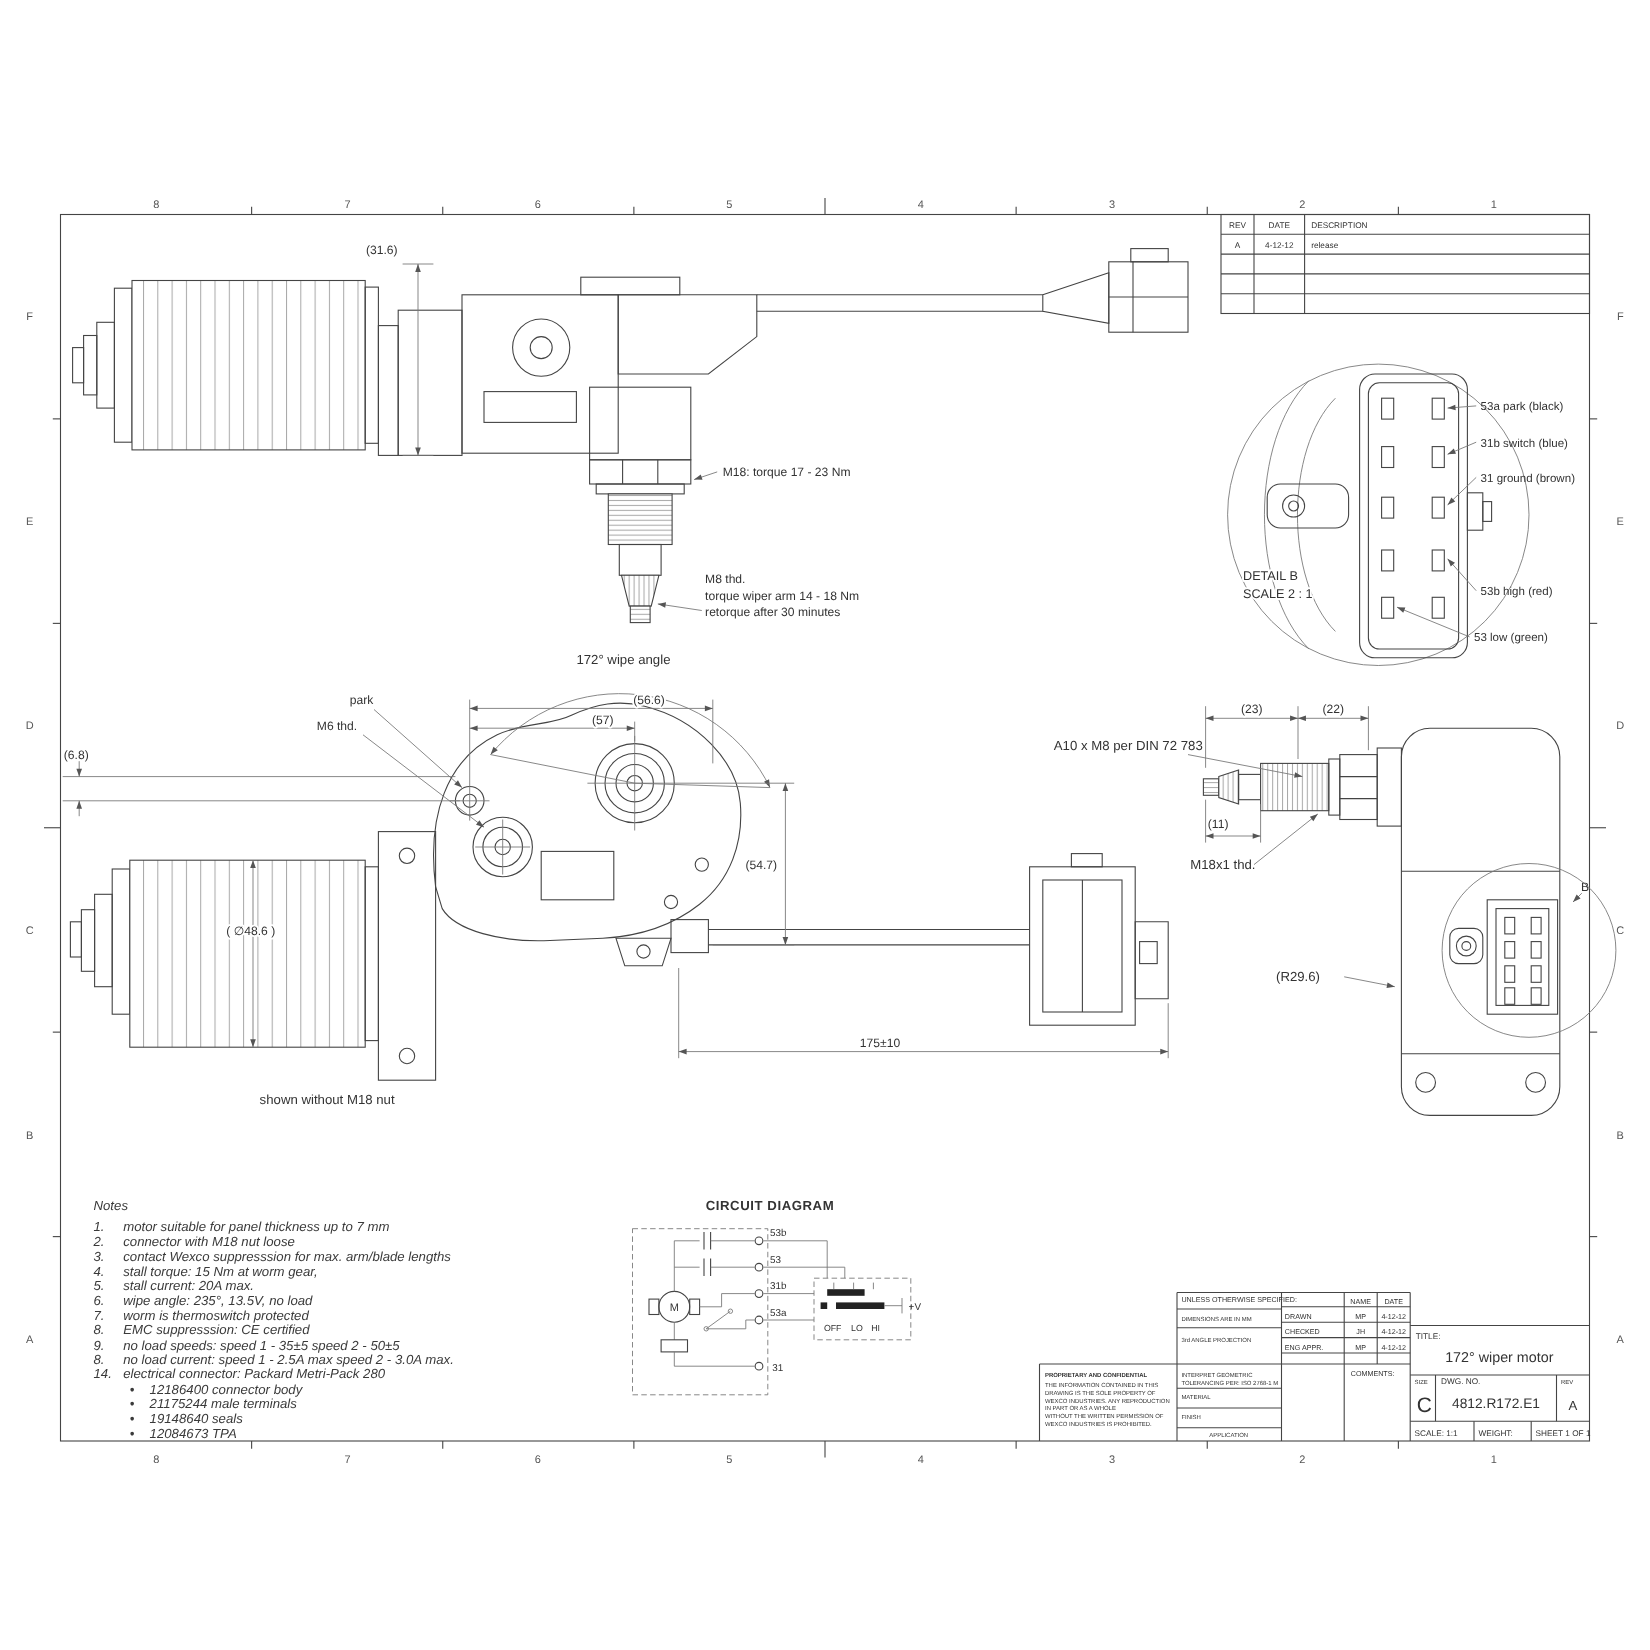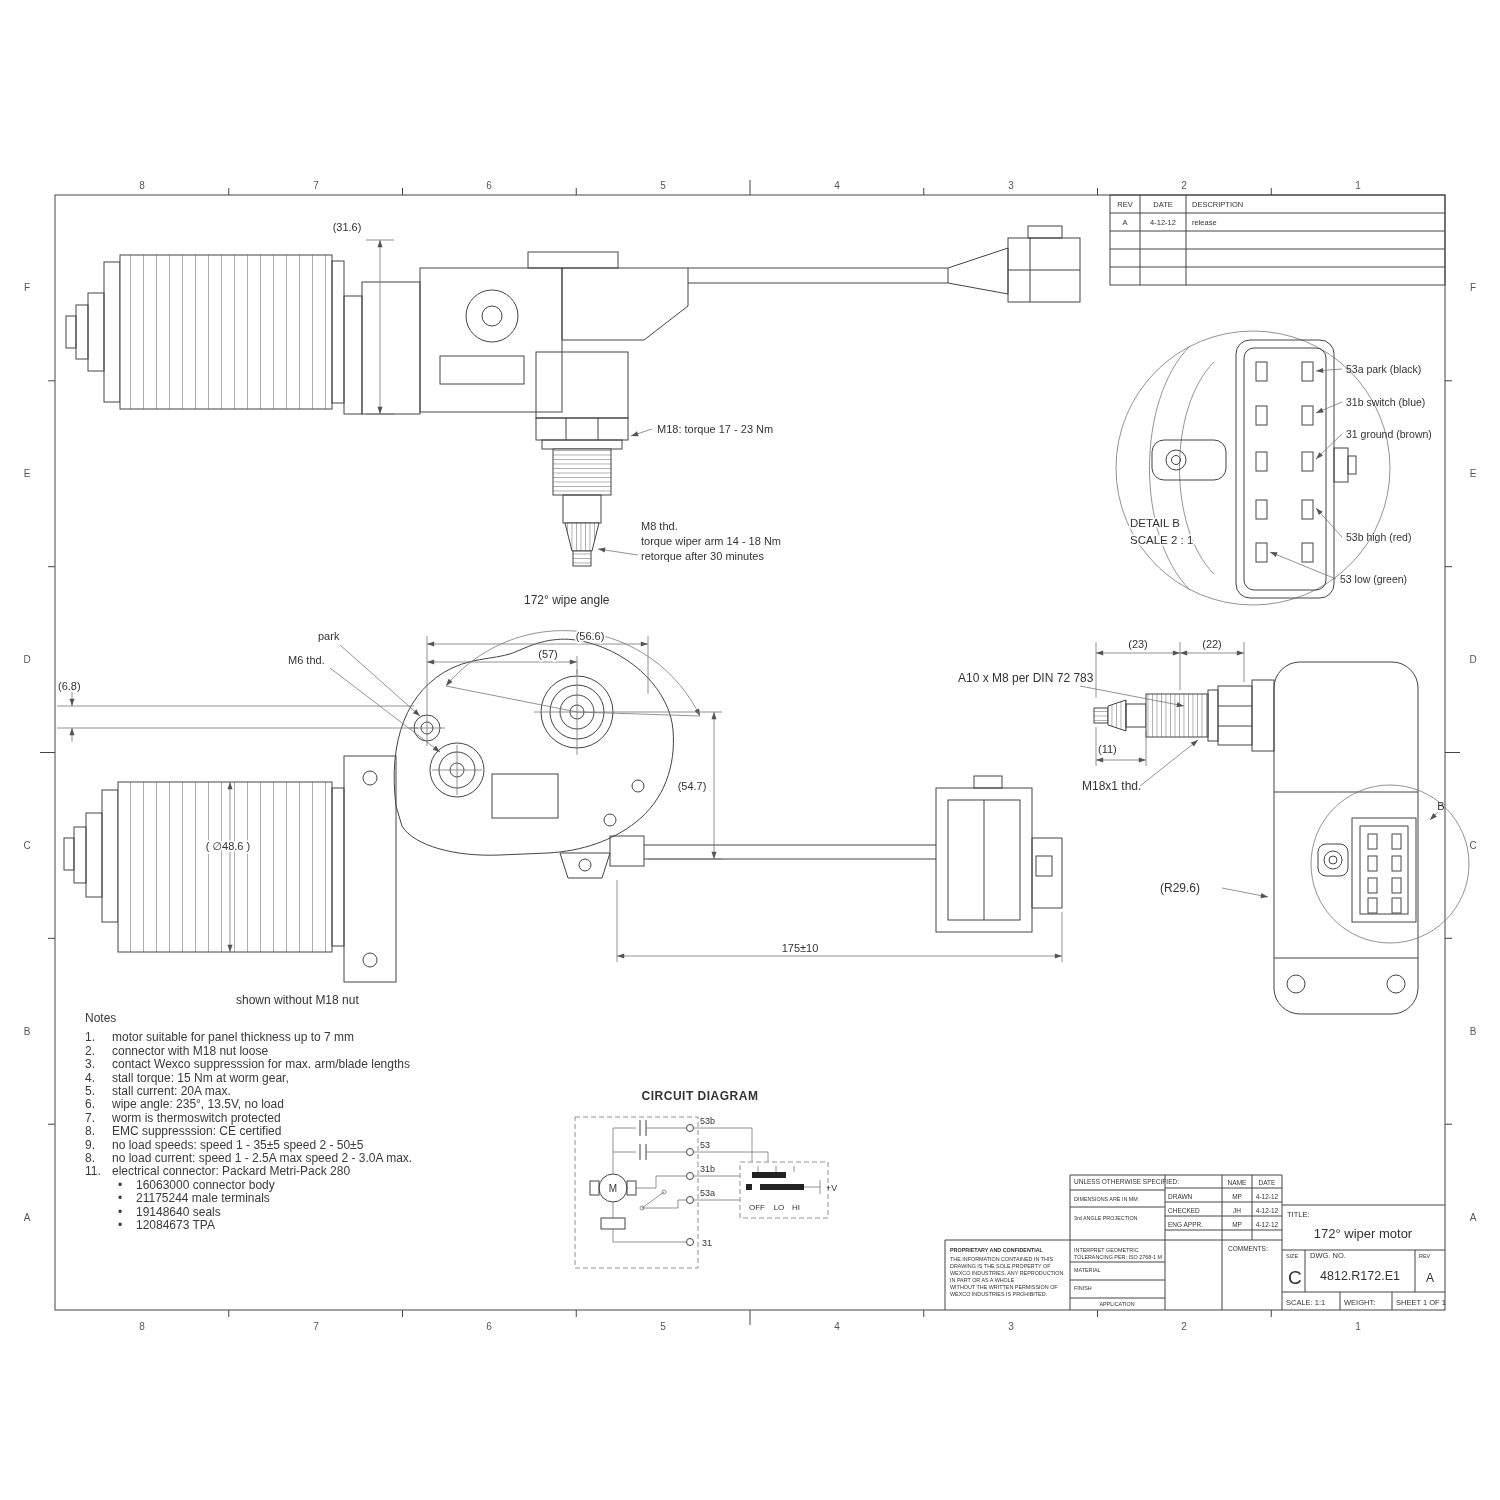--- a/index.html
+++ b/index.html
@@ -18,21 +18,21 @@
   svg .solid{fill:#222;stroke:none;}
   svg .arrowhead{fill:#555;stroke:none;}
   svg text{fill:#333;stroke:none;font-family:"Liberation Sans",sans-serif;font-size:11px;}
   svg text.halo{paint-order:stroke;stroke:#fff;stroke-width:3.5px;stroke-linejoin:round;}
   svg text.grid{fill:#555;font-size:10px;}
   svg text.small{font-size:7.5px;}
   svg text.tiny{font-size:6.5px;}
   svg text.micro{font-size:5.4px;}
   svg text.mid{text-anchor:middle;}
   svg text.b{font-weight:bold;}
-  #notes-block{position:absolute;left:85px;top:1012px;width:470px;color:#3a3a3a;font-size:12px;line-height:13.4px;}
+  #notes-block{position:absolute;left:85px;top:1090px;width:470px;color:#3a3a3a;font-size:12px;line-height:13.4px;font-style:italic;}
   #notes-block .note-row{display:flex;}
   #notes-block .nnum{width:27px;flex:none;}
   #notes-block .bullet-row{display:flex;padding-left:33px;}
   #notes-block .bdot{width:18px;flex:none;text-align:left;}
   .ttl{margin-bottom:6px;}
 </style>
 </head>
 <body>
 
 <div id="sheet">
@@ -582,26 +582,26 @@
       </div>
     <div class="note-row">
         <span class="nnum">9.</span>
         <span class="ntext">no load speeds: speed 1 - 35±5  speed 2 - 50±5</span>
       </div>
     <div class="note-row">
         <span class="nnum">8.</span>
         <span class="ntext">no load current: speed 1 - 2.5A max  speed 2 - 3.0A max.</span>
       </div>
     <div class="note-row">
-        <span class="nnum">11.</span>
+        <span class="nnum">14.</span>
         <span class="ntext">electrical connector: Packard Metri-Pack 280</span>
       </div>
     <div class="bullet-row">
         <span class="bdot">•</span>
-        <span class="ntext">16063000 connector body</span>
+        <span class="ntext">12186400 connector body</span>
       </div>
     <div class="bullet-row">
         <span class="bdot">•</span>
         <span class="ntext">21175244 male terminals</span>
       </div>
     <div class="bullet-row">
         <span class="bdot">•</span>
         <span class="ntext">19148640 seals</span>
       </div>
     <div class="bullet-row">

